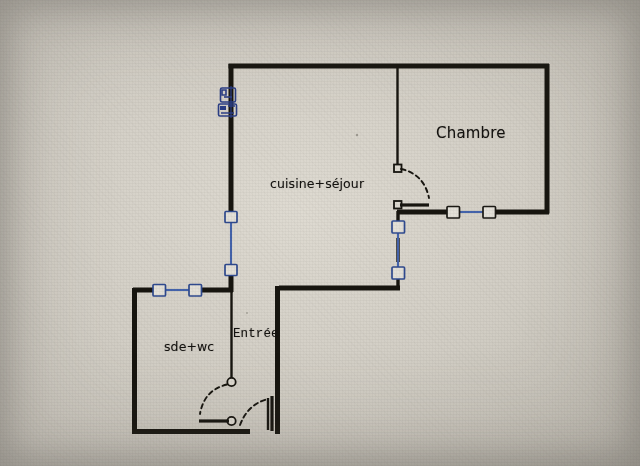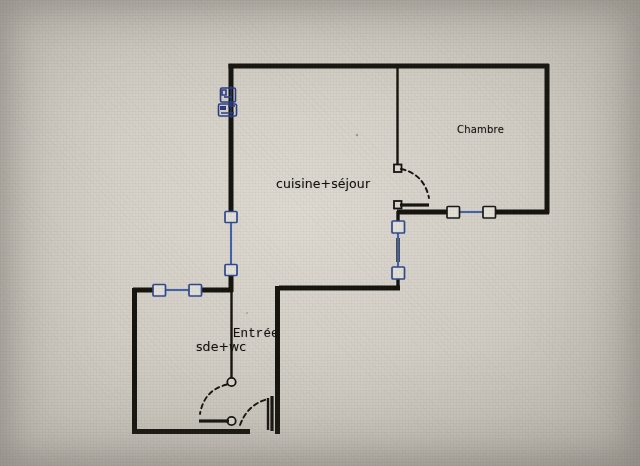--- a/index.html
+++ b/index.html
@@ -27,23 +27,23 @@
     box-shadow:
       inset 0 0 34px 10px rgba(95,92,85,.34),
       inset 0 0 90px 26px rgba(110,107,99,.18);
   }
   #plan{position:absolute;left:0;top:0;width:640px;height:466px;}
   .rmlabel{
     position:absolute;color:#14120f;white-space:nowrap;
     font-family:"DejaVu Sans",sans-serif;
     text-shadow:0 0 1px rgba(40,38,34,.35);
   }
-  #lbl-cuisine{left:276px;top:176px;font-size:12.5px;letter-spacing:.1px;}
-  #lbl-chambre{left:457px;top:124px;font-size:10px;letter-spacing:.2px;}
-  #lbl-sde{left:164px;top:339px;font-size:12.5px;letter-spacing:.1px;margin-left:32px;}
+  #lbl-cuisine{left:270px;top:176px;font-size:12.5px;letter-spacing:.1px;}
+  #lbl-chambre{left:436px;top:124px;font-size:15px;letter-spacing:.2px;}
+  #lbl-sde{left:164px;top:339px;font-size:12.5px;letter-spacing:.1px;}
   #lbl-entree{left:233px;top:327px;font-size:12.5px;letter-spacing:.1px;font-family:Liberation Mono, monospace;}
 </style>
 </head>
 <body>
 
 <div id="page">
 
   <svg id="plan" viewBox="0 0 640 466">
     <defs>
       <style>

